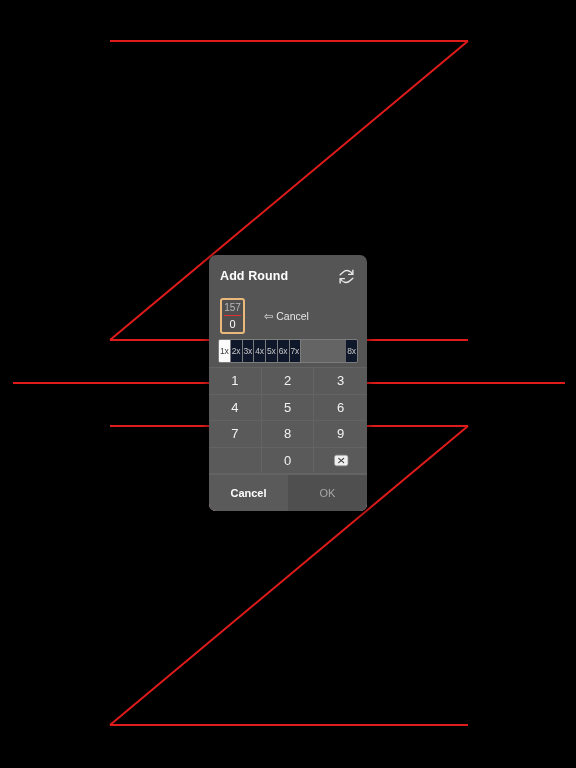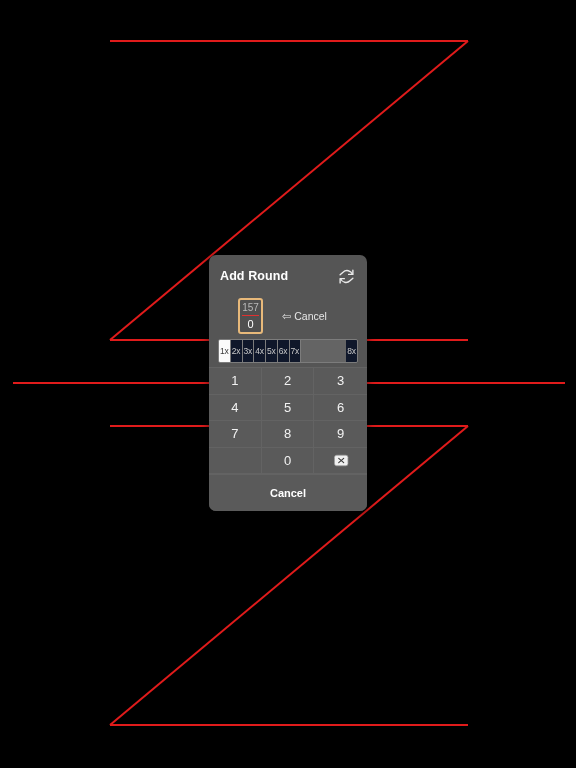--- a/index.html
+++ b/index.html
@@ -61,21 +61,21 @@
     justify-content: center;
     cursor: pointer;
   }
   .refresh-btn svg { display: block; }
 
   
   .value-row {
     flex: 0 0 46px;
     display: flex;
     align-items: center;
-    padding: 0 29px;
+    padding: 0 11px;
     box-sizing: border-box;
   }
   .value-box {
     width: 25px;
     height: 36px;
     border: 2px solid #e8b97a;
     border-radius: 3px;
     box-sizing: border-box;
     background: #4f4f4f;
     display: flex;
@@ -270,15 +270,16 @@
           <g stroke="#3a3a3a" stroke-width="1.6" stroke-linecap="round">
             <line x1="9.5" y1="6" x2="16.5" y2="12"></line>
             <line x1="16.5" y1="6" x2="9.5" y2="12"></line>
           </g>
         </svg>
       </div>
     </div>
 
   <div class="dlg-footer">
     <div class="footer-btn cancel">Cancel</div>
+    <div class="footer-btn ok">OK</div>
   </div>
 
 </div>
 
 </body></html>

